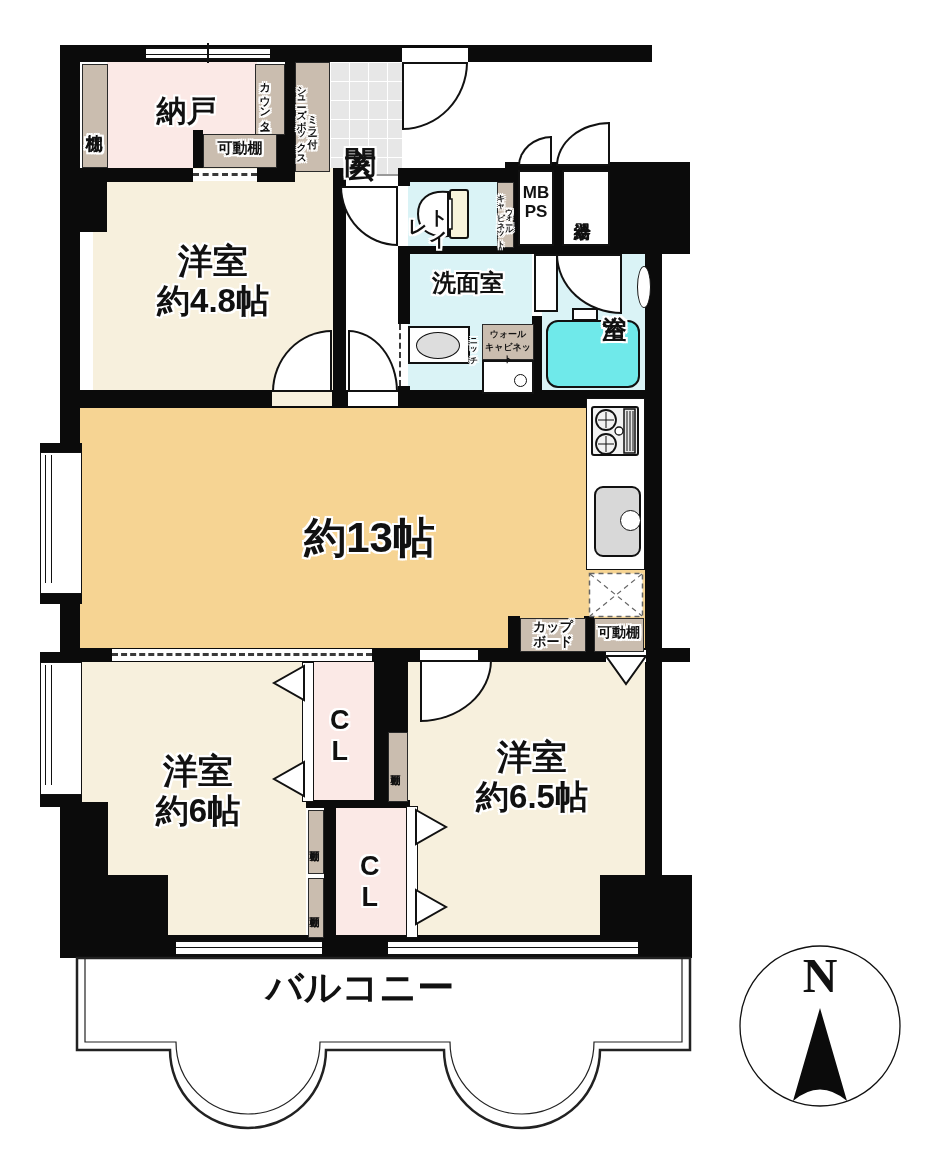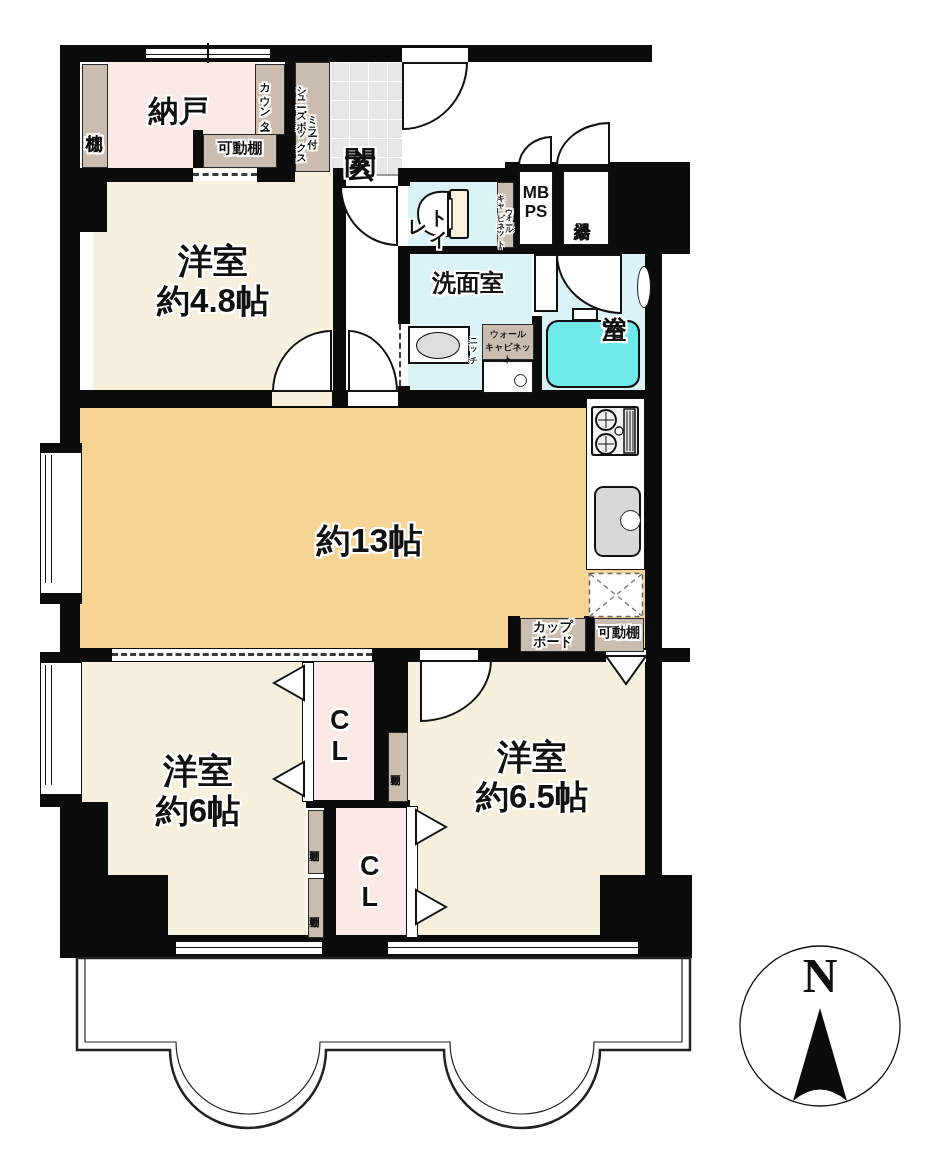--- a/index.html
+++ b/index.html
@@ -188,21 +188,21 @@
     <path d="M2,2 H615 V94 H525 A78,78 0 0 1 369,94 H251 A78,78 0 0 1 95,94 H2 Z" fill="#fff" stroke="#222" stroke-width="2.5"></path>
     <path d="M10,2 V86 H101 A72,72 0 0 0 245,86 H375 A72,72 0 0 0 519,86 H607 V2" fill="none" stroke="#222" stroke-width="1.2"></path>
   </svg>
 
   <svg class="abs" style="left:730px;top:928px;" width="180" height="185" viewBox="0 0 180 185">
     <circle cx="90" cy="98" r="80" fill="#fff" stroke="#111" stroke-width="1.3"></circle>
     <text x="90" y="64" text-anchor="middle" font-size="48" font-weight="bold" font-family="Liberation Serif, serif" fill="#111">N</text>
     <path d="M90,80 L63,173 Q90,150 117,173 Z" fill="#0b0b0b"></path>
   </svg>
 
-  <div class="lbl" style="left:116px;top:94px;width:125px;font-size:30px;">納戸</div>
+  <div class="lbl" style="left:124px;top:94px;width:125px;font-size:30px;">納戸</div>
   <div class="lbl v" style="left:84px;top:88px;height:66px;font-size:17px;">枕棚</div>
   <div class="lbl v" style="left:259px;top:67px;height:66px;font-size:11px;letter-spacing:0;">カウンター</div>
   <div class="lbl" style="left:205px;top:140px;width:70px;font-size:15px;">可動棚</div>
   <div class="lbl v" style="left:296px;top:68px;height:102px;font-size:10px;letter-spacing:0;">
     <span>ミラー付</span>
     <span>シューズボックス</span>
   </div>
   <div class="lbl v" style="left:343px;top:78px;height:92px;font-size:31px;">玄関</div>
   <div class="lbl v" style="left:407px;top:186px;height:62px;font-size:19px;letter-spacing:0;">トイレ</div>
   <div class="lbl v" style="left:496px;top:184px;height:64px;font-size:8px;letter-spacing:0;line-height:1;">
@@ -220,34 +220,35 @@
   </div>
   <div class="lbl" style="left:408px;top:270px;width:120px;font-size:24px;">洗面室</div>
   <div class="lbl v" style="left:601px;top:262px;height:70px;font-size:24px;">浴室</div>
   <div class="lbl v" style="left:468px;top:329px;height:36px;font-size:8px;letter-spacing:0;">ニッチ</div>
   <div class="lbl" style="left:483px;top:328px;width:50px;font-size:9px;text-shadow:none;line-height:1.4;">
     <span>ウォール</span><br>
     <span>キャビネット</span>
   </div>
   <div class="lbl" style="left:212px;top:458px;width:315px;font-size:47px;">
     <br>
-    <span style="font-size:34px;">約13帖</span>
+    <span style="font-size:42px;">約13帖</span>
   </div>
   <div class="lbl" style="left:521px;top:620px;width:64px;font-size:13px;line-height:1.15;">
     <span>カップ</span><br>
     <span>ボード</span>
   </div>
   <div class="lbl" style="left:594px;top:625px;width:50px;font-size:14px;">可動棚</div>
   <div class="lbl" style="left:92px;top:752px;width:212px;font-size:35px;">
     <span>洋室</span><br>
     <span style="font-size:33px;">約6帖</span>
   </div>
   <div class="lbl" style="left:424px;top:738px;width:216px;font-size:35px;">
     <span>洋室</span><br>
     <span style="font-size:33px;">約6.5帖</span>
   </div>
   <div class="lbl v" style="left:324px;top:698px;height:76px;font-size:27px;font-family:'Liberation Sans',sans-serif;text-orientation:upright;">CL</div>
   <div class="lbl v" style="left:354px;top:844px;height:76px;font-size:27px;">CL</div>
   <div class="lbl v" style="left:390px;top:734px;height:66px;font-size:10px;letter-spacing:0;text-shadow:none;">可動棚</div>
   <div class="lbl v" style="left:309px;top:812px;height:62px;font-size:10px;letter-spacing:0;text-shadow:none;">可動棚</div>
   <div class="lbl v" style="left:309px;top:880px;height:58px;font-size:10px;letter-spacing:0;text-shadow:none;">可動棚</div>
+  <div class="lbl" style="left:235px;top:968px;width:250px;font-size:37px;font-weight:bold;">バルコニー</div>
 
 </div>
 
 </body></html>

